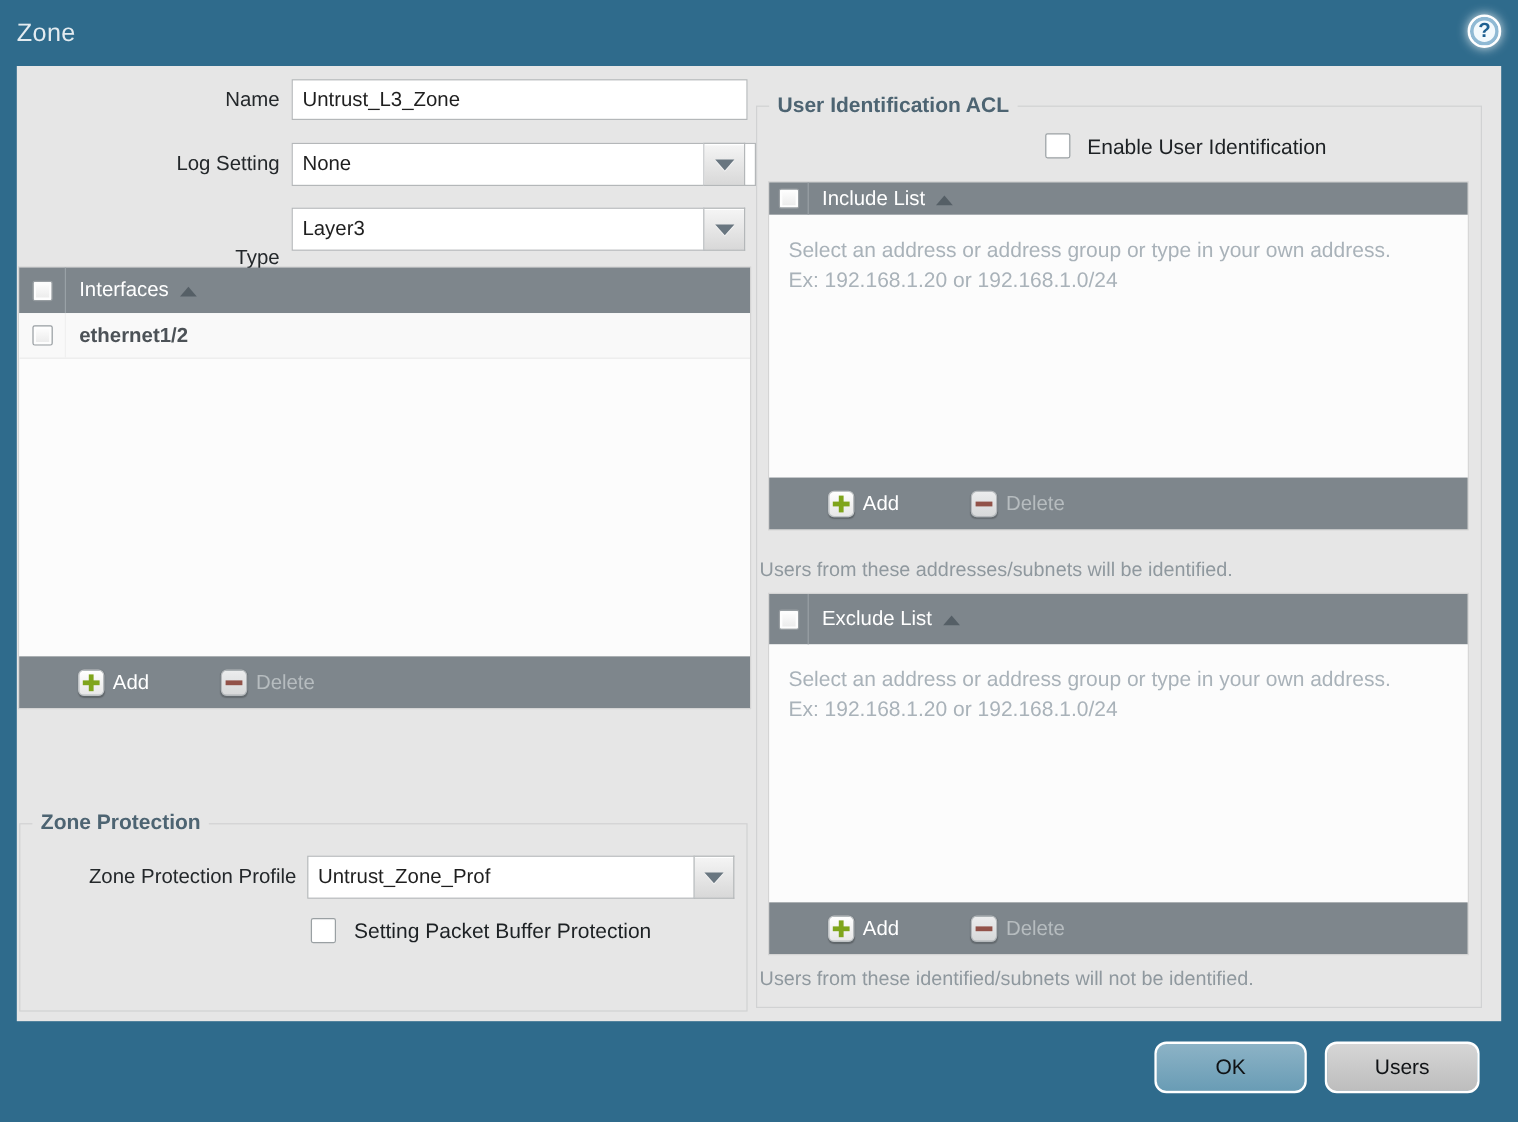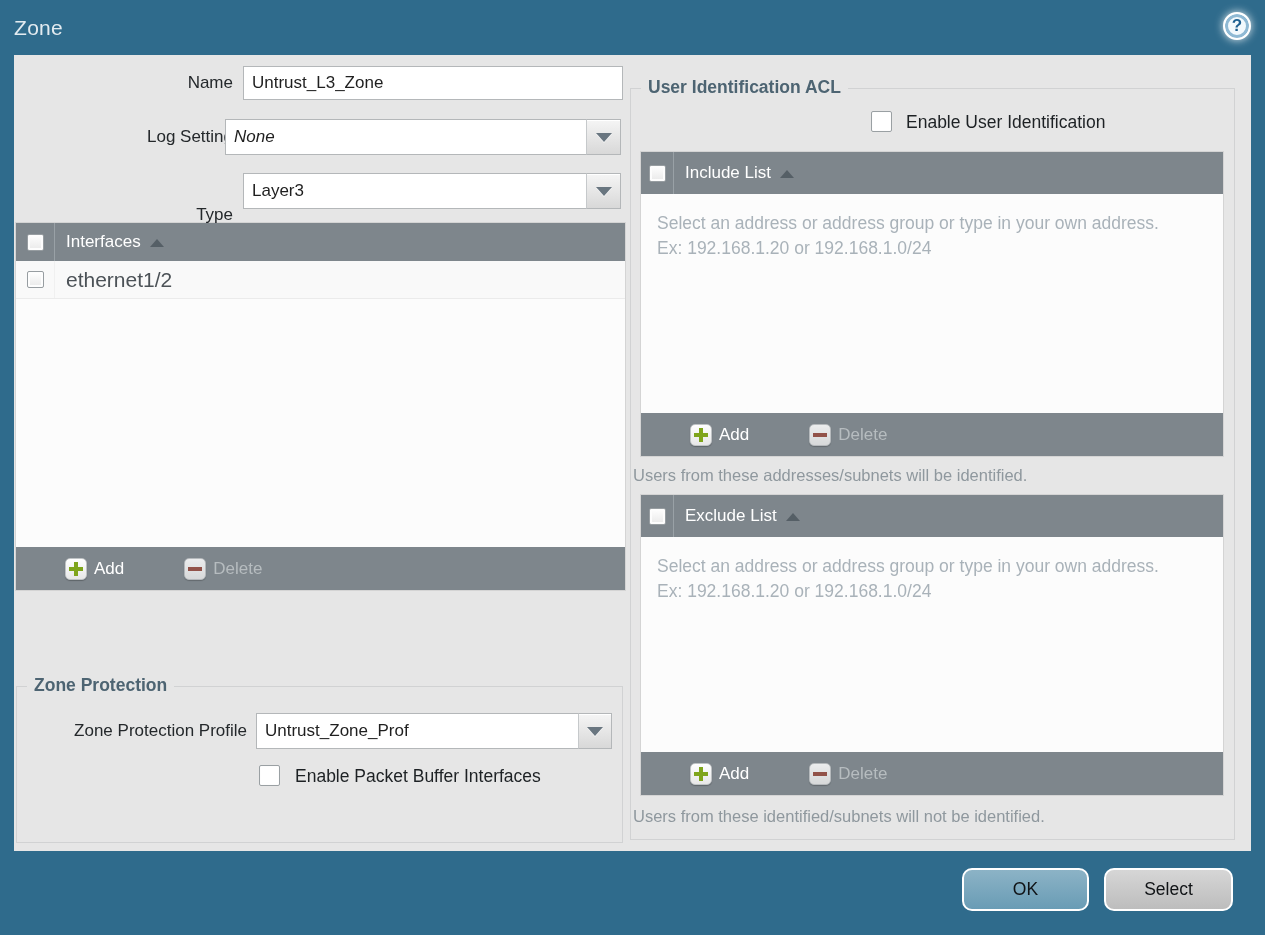--- a/index.html
+++ b/index.html
@@ -30,21 +30,21 @@
   .cbcell { display:flex; align-items:center; justify-content:center; }
   .hdr-label { color:#ffffff; font-size:17px; display:flex; align-items:center; padding-left:11px; }
   .sort-up { width:0; height:0; border-left:7px solid transparent; border-right:7px solid transparent;
              border-bottom:8px solid #555f66; display:inline-block; margin-left:9px; margin-top:2px; }
   .checkbox { background:linear-gradient(#ffffff,#e9e9e9); border:1px solid #979da1; border-radius:2px;
               box-shadow:inset 0 0 0 2px #fdfdfd; cursor:pointer; }
   .cb-l { width:17px; height:17px; }
   .cb-b { width:21px; height:21px; background:#fff; border:1px solid #9aa0a3; box-shadow:inset 0 0 0 1px #fdfdfd; }
 
   .grid-row { height:38px; display:flex; align-items:stretch; background:#f9f9f9; border-bottom:1px solid #ebebeb; }
-  .row-text { font-size:21px; color:#4c5257; display:flex; align-items:center; padding-left:11px; }
+  .row-text { font-size:17px; color:#4c5257; display:flex; align-items:center; padding-left:11px;font-weight:bold; }
 
   .tool { display:flex; align-items:center; gap:7px; margin-right:20px; cursor:pointer;padding-left:40px; }
   .tool-icon { width:22px; height:22px; border-radius:5px; background:linear-gradient(#ffffff,#e7e7e7);
                border:1px solid #bfc3c5; position:relative; box-shadow:0 1px 1px rgba(0,0,0,.25); flex:0 0 auto; }
   .plus::before, .plus::after { content:""; position:absolute; background:#7fa51c; }
   .plus::before { left:3px; top:8px; width:14px; height:4px; }
   .plus::after  { left:8px; top:3px; width:4px;  height:14px; }
   .minus::before { content:""; position:absolute; background:#96493e; left:3px; top:8px; width:14px; height:4px; }
   .tool-label { font-size:17px; color:#ffffff; }
   .tool.disabled .tool-label { color:#b6bcbf; }
@@ -71,21 +71,21 @@
 
   <div class="title">Zone</div>
   <div class="help">?</div>
 
   <div class="content">
 
     <div class="flabel" style="left:0;top:11px;width:219px;line-height:34px;">Name</div>
     <input class="tinput" style="left: 229px; top: 11px; width: 380px; height: 34px;" value="Untrust_L3_Zone">
 
     <div class="flabel" style="left:0;top:64px;width:219px;line-height:36px;padding-left:44px;">Log Setting</div>
-    <input class="tinput" style="left: 211px; top: 64px; width: 387px; height: 36px; font-style: italic;" value="None">
+    <input class="tinput" style="left: 229px; top: 64px; width: 387px; height: 36px;" value="None">
     <div class="trigger" style="left:572px;top:64px;width:35px;height:36px;">
       <span class="arrow-down"></span>
     </div>
 
     <div class="flabel" style="left:0;top:118px;width:219px;line-height:36px;margin-top:24px;">Type</div>
     <input class="tinput" style="left: 229px; top: 118px; width: 344px; height: 36px;" value="Layer3">
     <div class="trigger" style="left:572px;top:118px;width:35px;height:36px;">
       <span class="arrow-down"></span>
     </div>
 
@@ -121,31 +121,31 @@
 
     <div class="fbox" style="left:2px;top:631px;width:607px;height:157px;">
       <span class="flegend">Zone Protection</span>
     </div>
     <div class="flabel" style="left:0;top:658px;width:233px;line-height:36px;text-align:right;">Zone Protection Profile</div>
     <input class="tinput" style="left: 242px; top: 658px; width: 323px; height: 36px;" value="Untrust_Zone_Prof">
     <div class="trigger" style="left:564px;top:658px;width:34px;height:36px;">
       <span class="arrow-down"></span>
     </div>
     <span class="checkbox cb-b" style="position:absolute;left:245px;top:710px;"></span>
-    <div class="cblabel" style="left:281px;top:710px;line-height:22px;">Enable Packet Buffer Interfaces</div>
+    <div class="cblabel" style="left:281px;top:710px;line-height:22px;">Setting Packet Buffer Protection</div>
 
     <div class="fbox" style="left:616px;top:33px;width:605px;height:752px;">
       <span class="flegend">User Identification ACL</span>
     </div>
 
     <span class="checkbox cb-b" style="position:absolute;left:857px;top:56px;"></span>
     <div class="cblabel" style="left:892px;top:56px;line-height:22px;">Enable User Identification</div>
 
     <div class="grid" style="left:627px;top:97px;width:582px;">
-      <div class="grid-header" style="height:42px;">
+      <div class="grid-header" style="height:27px;">
         <div class="cbcell" style="width:33px;border-right:1px solid #99a1a6;">
           <span class="checkbox cb-l"></span>
         </div>
         <div class="hdr-label">
           <span>Include List</span>
           <span class="sort-up"></span>
         </div>
       </div>
       <div class="grid-body" style="height:219px;">
         <div class="ph">Select an address or address group or type in your own address. Ex: 192.168.1.20 or 192.168.1.0/24</div>
@@ -185,15 +185,15 @@
           <span class="tool-icon minus"></span>
           <span class="tool-label">Delete</span>
         </div>
       </div>
     </div>
     <div class="note" style="left:619px;top:752px;">Users from these identified/subnets will not be identified.</div>
 
   </div>
 
   <div class="btn btn-ok">OK</div>
-  <div class="btn btn-cancel">Select</div>
+  <div class="btn btn-cancel">Users</div>
 
 </div>
 
 </body></html>

